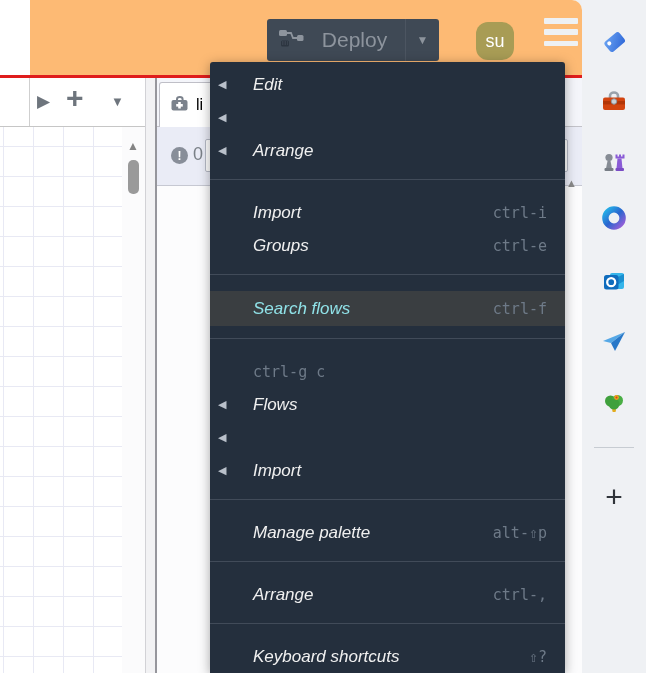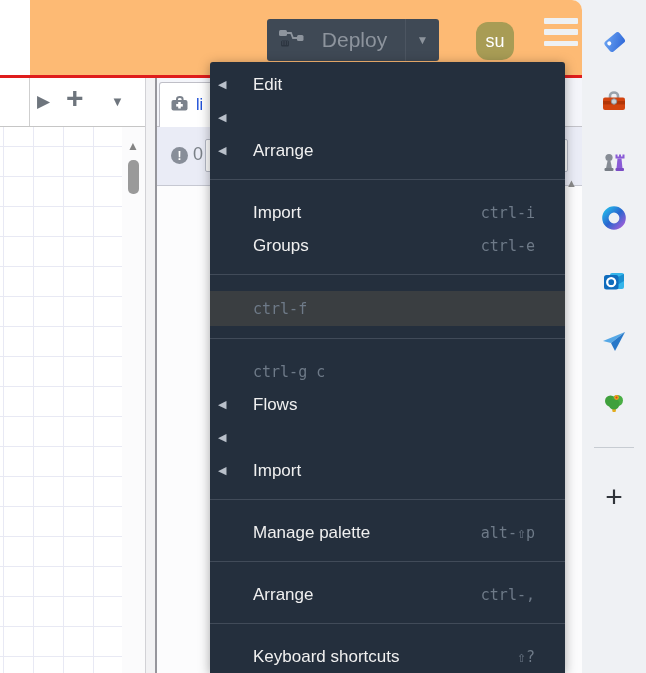--- a/index.html
+++ b/index.html
@@ -46,34 +46,34 @@
   .vtrack-up { position:absolute; left:5px; top:12px; font-size:12px; color:#848484; }
   .vthumb { position:absolute; left:6px; top:33px; width:11px; height:34px; background:#9a9a9a; border-radius:5px; }
 
   
   .divider { position:absolute; left:145px; top:0; width:12px; height:100%; background:#f2f2f4; border-left:1px solid #d2d2d6; border-right:2px solid #96969c; }
 
   
   .side-panel { position:absolute; left:157px; top:0; width:425px; height:100%; background:#fcfcfd; }
   .side-tabbar { position:absolute; left:0; top:0; width:100%; height:49px; background:#f4f5fa; border-bottom:1px solid #c3c3c9; }
   .side-tab { position:absolute; left:2px; top:4px; width:122px; height:45px; background:#fff; border:1px solid #bfbfc7; border-bottom:none; border-radius:3px 3px 0 0; display:flex; align-items:center; gap:7px; padding-left:10px; z-index:2; }
-  .side-tab-label { color:#1d4ed8; font-size:16px; }
+  .side-tab-label { color:#000000; font-size:16px; }
   .side-toolbar { position:absolute; left:0; top:49px; width:100%; height:58px; background:#eaecf6; }
   .err-badge { position:absolute; left:14px; top:20px; width:17px; height:17px; border-radius:50%; background:#888e99; color:#fff; font-size:12px; font-weight:bold; display:flex; align-items:center; justify-content:center; }
   .err-count { position:absolute; left:36px; top:17px; font-size:18px; color:#7a8087; }
   .side-input { position:absolute; left:48px; top:12px; width:363px; height:33px; background:#fff; border:1px solid #b6bac6; border-radius:2px; }
   .side-content { position:absolute; left:0; top:107px; width:100%; height:488px; background:#fcfcfd; border-top:1px solid #c6c8d2; }
   .side-scroll-up { position:absolute; right:5px; top:99px; font-size:11px; color:#8a8a8a; }
 
   
   .menu { position:absolute; left:210px; top:62px; width:355px; height:611px; background:#242f3d; border-radius:3px 3px 0 0; box-shadow:0 2px 12px rgba(0,0,0,0.35); padding-top:6px; z-index:30; }
   .mi { height:33px; display:flex; align-items:center; padding-left:8px; cursor:pointer; }
   .mi .arr { width:35px; font-size:11px; color:#b9c0ca; }
-  .mi .lbl { flex:1; color:#f0f0f0; font-size:17px; }
-  .mi .sc { padding-right:30px; font-family:"DejaVu Sans Mono","Liberation Mono",monospace; font-size:15px; color:#6e7a88; }
+  .mi .lbl { flex:1; color:#f0f0f0; font-size:17px;font-style:italic; }
+  .mi .sc { padding-right:18px; font-family:"DejaVu Sans Mono","Liberation Mono",monospace; font-size:15px; color:#6e7a88; }
   .mi.hl { height:35px; background:#3a3e41; }
   .mi.hl .lbl { color:#90e2e8; }
   .menu .sep { height:1px; background:#414b59; margin:12px 0 16px 0; }
 </style>
 </head>
 <body>
 
 <div class="screen">
 
   <div class="browser-sidebar">
@@ -241,20 +241,21 @@
       </div>
       <div class="mi">
         <span class="arr"></span>
         <span class="lbl">Groups</span>
         <span class="sc">ctrl-e</span>
       </div>
       <div class="sep"></div>
 
       <div class="mi hl">
         <span class="arr"></span>
+        <span class="lbl">Search flows</span>
         <span class="sc">ctrl-f</span>
       </div>
       <div class="sep"></div>
 
       <div class="mi">
         <span class="arr"></span>
         <span class="sc">ctrl-g c</span>
       </div>
       <div class="mi">
         <span class="arr">◀</span>

